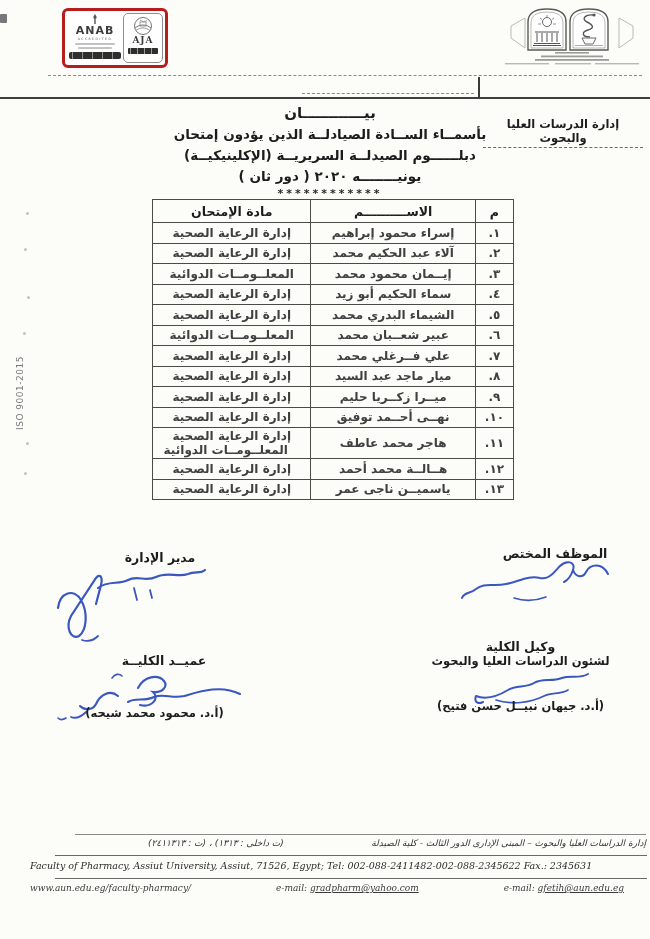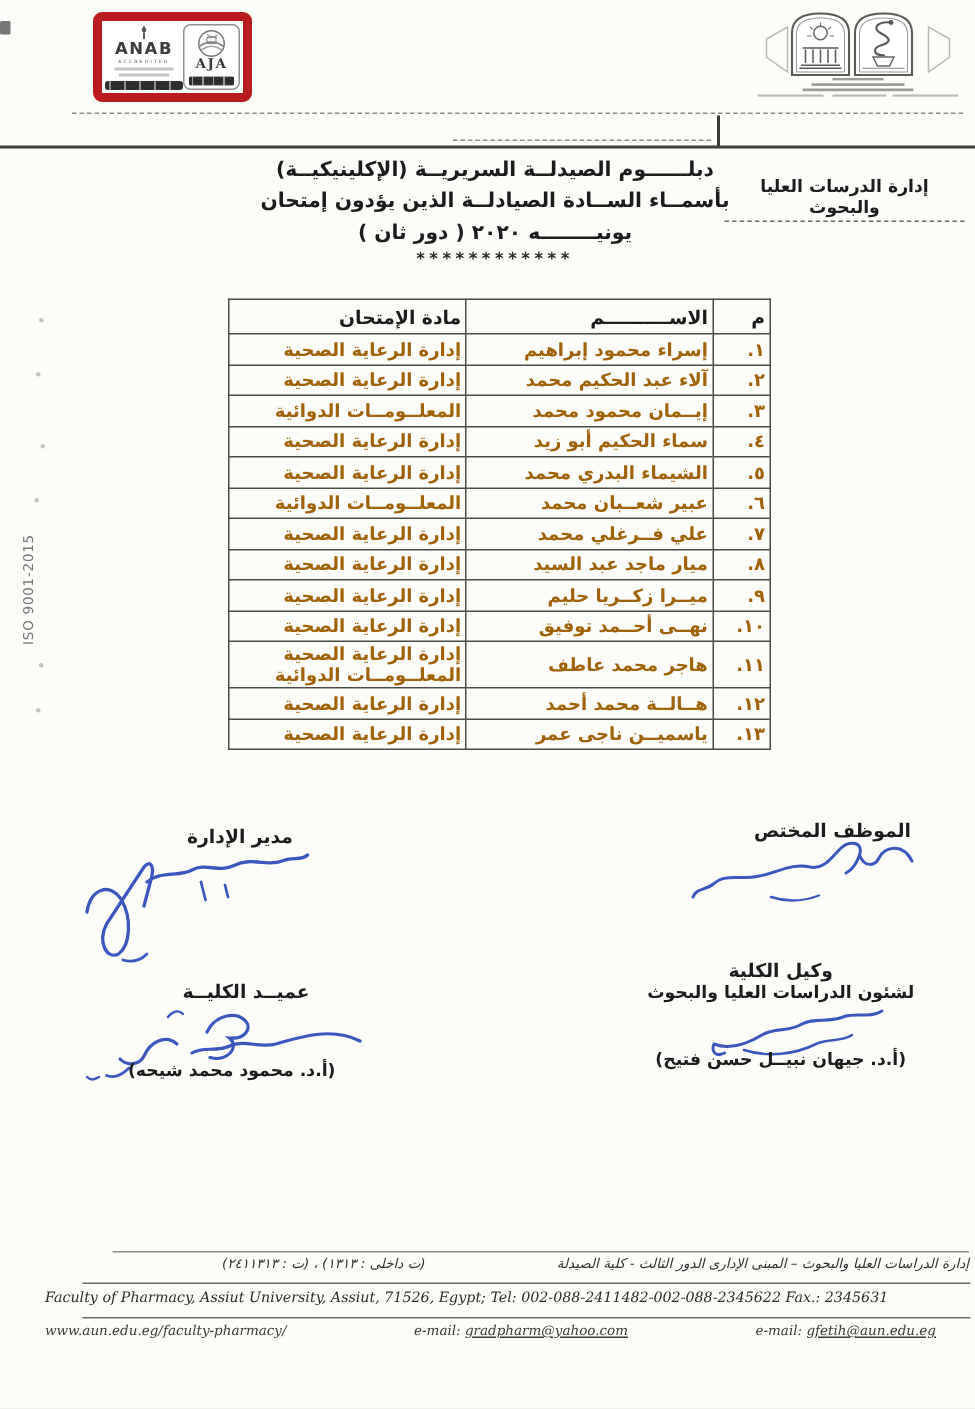--- a/index.html
+++ b/index.html
@@ -1,21 +1,21 @@
 <!DOCTYPE html>
 <html lang="ar"><head>
 <meta charset="utf-8">
 <style>
   html,body{margin:0;padding:0;background:#e8e8e4;}
   .page{position:relative;width:650px;height:939px;margin:0 auto;background:#fcfcf9;
         font-family:"DejaVu Sans",sans-serif;color:#1c1c1c;overflow:hidden;}
   .abs{position:absolute;}
 
   
-  .cert{left:62px;top:8px;width:106px;height:60px;border:6px solid #b91c1c;border-radius:6px;
+  .cert{left:62px;top:8px;width:106px;height:60px;border:3px solid #b91c1c;border-radius:6px;
         background:#fff;display:flex;align-items:stretch;padding:2px;box-sizing:border-box;}
   .anab{flex:1;display:flex;flex-direction:column;align-items:center;justify-content:flex-start;padding-top:1px;}
   .anab-word{font-weight:bold;font-size:11px;letter-spacing:1px;color:#3c3c3c;line-height:1;}
   .anab-acc{font-size:3px;letter-spacing:1.5px;color:#555;margin-top:1px;}
   .microline{height:2px;background:#c2c2c0;margin-top:2px;border-radius:1px;}
   .w1{width:40px;} .w2{width:34px;}
   .anab-bar{width:52px;height:7px;background:#2e2e2c;border-radius:2px;margin-top:3px;
             background-image:repeating-linear-gradient(90deg,#2e2e2c 0 3px,#8f8f8d 3px 4px,#2e2e2c 4px 10px);}
   .aja{width:40px;border:1px solid #8f8f8d;border-radius:5px;display:flex;flex-direction:column;
        align-items:center;justify-content:flex-start;padding-top:2px;box-sizing:border-box;background:#fff;}
@@ -37,25 +37,25 @@
 
   
   .title{left:150px;top:103px;width:360px;text-align:center;direction:rtl;}
   .t1{font-size:15px;font-weight:bold;line-height:21px;}
   .t2{font-size:13.5px;font-weight:bold;line-height:21px;}
   .stars{font-size:11px;font-weight:bold;letter-spacing:3px;color:#2a2a28;line-height:14px;direction:ltr;}
 
   
   .roster-wrap{left:152px;top:199px;width:362px;}
   table.roster{width:100%;border-collapse:collapse;direction:rtl;table-layout:fixed;}
-  .roster th,.roster td{border:1px solid #4a4a46;font-size:12px;text-align:right;
+  .roster th,.roster td{border:1px solid #4a4a46;font-size:12px;text-align:center;
                         padding:1px 3px;height:20.5px;box-sizing:border-box;margin-left:29px;}
   .roster th{font-weight:bold;font-size:12.5px;height:23px;}
   .c-no{width:38px;} .c-name{width:164px;} .c-sub{width:158px;}
-  .roster td{font-weight:600;color:#a16207;}
+  .roster td{font-weight:600;color:#404040;}
   .sub2{white-space:nowrap;margin-left:-12px;}
 
   
   .iso-vert{left:-20px;top:388px;width:80px;text-align:center;transform:rotate(-90deg);
             font-size:9px;color:#77777a;letter-spacing:.5px;}
   .speck{position:absolute;width:3px;height:3px;background:#a9a9a5;border-radius:50%;opacity:.7;}
   .corner-mark{left:0;top:14px;width:7px;height:9px;background:#55555a;border-radius:1px;opacity:.8;}
 
   
   .sig-label{font-weight:bold;font-size:12.5px;direction:rtl;text-align:center;}
@@ -160,22 +160,23 @@
     </g>
   </svg>
 
   <div class="abs dash-top"></div>
   <div class="abs dash-mid"></div>
   <div class="abs hdr-bar"></div>
   <div class="abs hdr-right" dir="rtl">إدارة الدرسات العليا والبحوث</div>
   <div class="abs rule-solid"></div>
 
   <div class="abs title">
+    <div class="t1">بيــــــــــــان</div>
+    <div class="t2">بأسمــاء الســادة الصيادلــة الذين يؤدون إمتحان</div>
     <div class="t2">دبلــــــوم الصيدلــة السريريــة (الإكلينيكيــة)</div>
-    <div class="t2">بأسمــاء الســادة الصيادلــة الذين يؤدون إمتحان</div>
     <div class="t2">يونيــــــــه ٢٠٢٠ ( دور ثان )</div>
     <div class="stars">************</div>
   </div>
 
   <div class="abs roster-wrap">
     <table class="roster" dir="rtl">
       <colgroup>
           <col class="c-no">
           <col class="c-name">
           <col class="c-sub">

